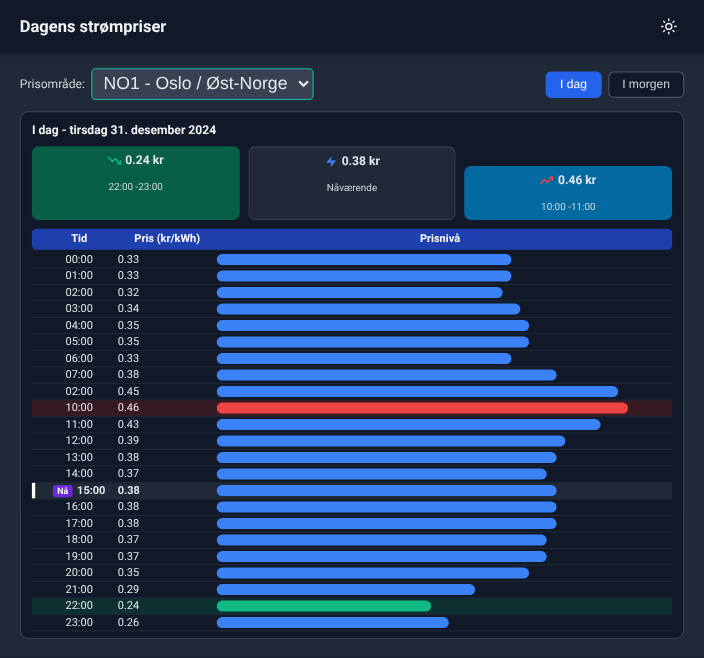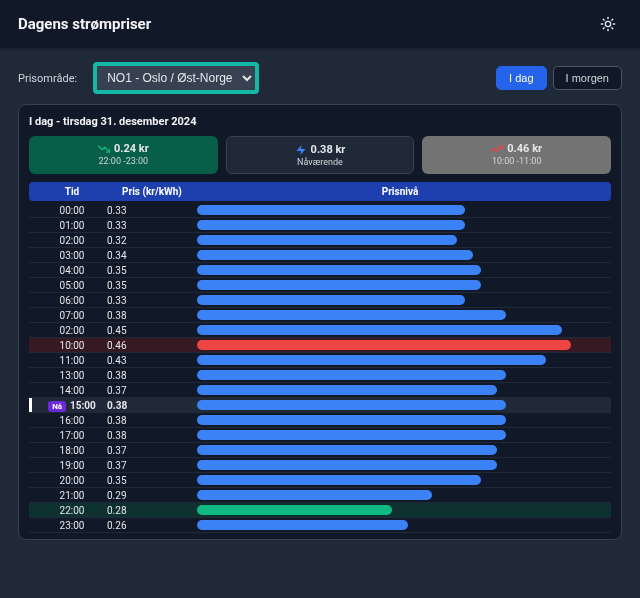--- a/index.html
+++ b/index.html
@@ -24,47 +24,47 @@
   .sun-btn {
     background: transparent; border: none; cursor: pointer;
     color: #e5e7eb; width: 28px; height: 28px; border-radius: 6px;
     display: flex; align-items: center; justify-content: center;
   }
   .container { padding: 14px 18px 0 18px; }
   .controls {
     display: flex; justify-content: space-between; align-items: center;
     margin-bottom: 10px; gap: 10px;
   }
-  .controls-left { display: flex; align-items: center; gap: 16px; }
+  .controls-left { display: flex; align-items: center; gap: 6px; }
   .label { font-size: 11px; color: #d1d5db; }
   select {
-    background: #374151; color: #e5e7eb; border: 4px solid #14b8a6;
-    border-radius: 4px; padding: 4px 6px; font-size: 12px;
+    background: #374151; color: #e5e7eb; border: 1px solid #14b8a6;
+    border-radius: 4px; padding: 4px 6px; font-size: 16px;
   }
   .tabs { display: flex; gap: 6px; padding-left: 38px; }
   .tab {
     border: 1px solid #4b5563; background: #111827; color: #d1d5db;
     padding: 5px 12px; border-radius: 5px; font-size: 11px; cursor: pointer;
   }
   .tab.active { background: #2563eb; border-color: #2563eb; color: #fff; }
   .card {
     background: #111827; border: 1px solid #374151; border-radius: 8px;
     padding: 10px 10px 6px 10px;
   }
   .card-title { font-weight: 700; font-size: 11px; margin-bottom: 8px; color: #f3f4f6; }
   .summary {
     display: grid; grid-template-columns: 1fr 1fr 1fr; gap: 8px; margin-bottom: 8px;
   }
   .sumbox {
     border-radius: 6px; padding: 6px 4px; text-align: center;
-    display: flex; flex-direction: column; align-items: center; gap: 1px;
+    display: flex; flex-direction: column; align-items: center; gap: 14px;
   }
   .sumbox.low { background: #065f46; }
   .sumbox.now { background: #1f2937; border: 1px solid #374151; }
-  .sumbox.high { background: #737373; }
+  .sumbox.high { background: #0369a1; margin-top: 18px; }
   .sumrow { display: flex; align-items: center; gap: 4px; }
   .sumval { font-weight: 700; font-size: 11px; }
   .sumsub { font-size: 9px; color: #d1d5db; }
   .tbl-head {
     background: #1e40af; color: #fff; border-radius: 4px;
     display: grid; grid-template-columns: 70px 90px 1fr;
     padding: 4px 8px; font-weight: 700; font-size: 10px;
     text-align: center; margin-bottom: 2px;
   }
   .rows { display: flex; flex-direction: column; }
@@ -247,20 +247,27 @@
           </div>
         </div>
         <div class="row">
           <div class="t">11:00</div>
           <div class="p">0.43</div>
           <div class="barwrap">
             <div class="bar" style="width: 86%;"></div>
           </div>
         </div>
         <div class="row">
+          <div class="t">12:00</div>
+          <div class="p">0.39</div>
+          <div class="barwrap">
+            <div class="bar" style="width: 78%;"></div>
+          </div>
+        </div>
+        <div class="row">
           <div class="t">13:00</div>
           <div class="p">0.38</div>
           <div class="barwrap">
             <div class="bar" style="width: 76%;"></div>
           </div>
         </div>
         <div class="row">
           <div class="t">14:00</div>
           <div class="p">0.37</div>
           <div class="barwrap">
@@ -311,21 +318,21 @@
         </div>
         <div class="row">
           <div class="t">21:00</div>
           <div class="p">0.29</div>
           <div class="barwrap">
             <div class="bar" style="width: 58%;"></div>
           </div>
         </div>
         <div class="row minrow">
           <div class="t">22:00</div>
-          <div class="p">0.28</div>
+          <div class="p">0.24</div>
           <div class="barwrap">
             <div class="bar min" style="width: 48%;"></div>
           </div>
         </div>
         <div class="row">
           <div class="t">23:00</div>
           <div class="p">0.26</div>
           <div class="barwrap">
             <div class="bar" style="width: 52%;"></div>
           </div>

